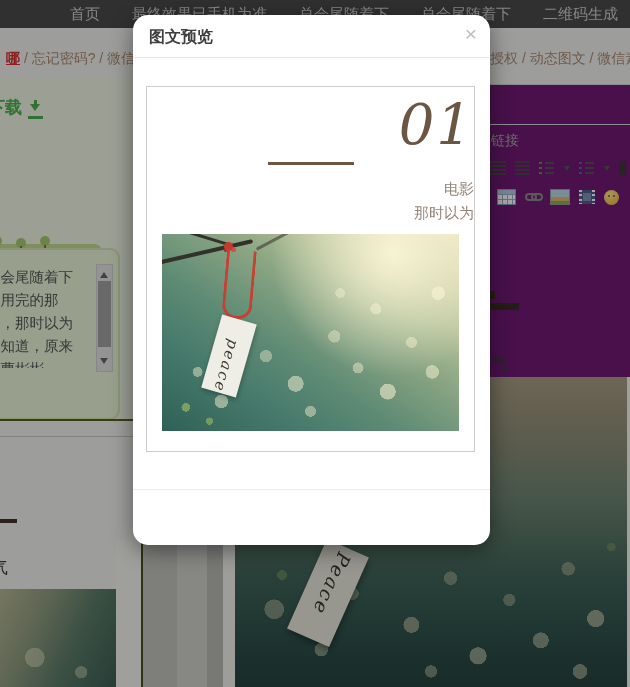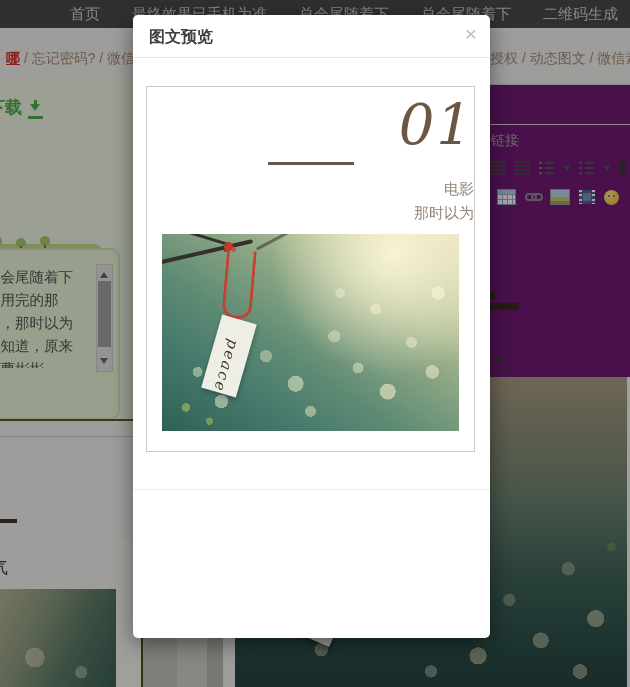--- a/index.html
+++ b/index.html
@@ -112,21 +112,21 @@
            transform:rotate(24deg);box-shadow:2px 3px 6px rgba(0,0,0,.35);display:flex;justify-content:center}
   .vtext{writing-mode:vertical-rl;font-family:"DejaVu Serif","Liberation Serif",serif;font-style:italic;
          color:#3a362c;letter-spacing:2px;padding-top:6px}
   #big-tag .vtext{font-size:19px}
   #right-strip{left:627px;top:376px;width:3px;height:311px;background:#f4f4f0}
 
   
   #backdrop{position:absolute;inset:0;background:rgba(0,0,0,.35)}
 
   
-  #modal{position:absolute;left:133px;top:15px;width:357px;height:623px;background:#fff;border-radius:5px;
+  #modal{position:absolute;left:133px;top:15px;width:357px;height:530px;background:#fff;border-radius:15px;
          box-shadow:0 5px 22px rgba(0,0,0,.45)}
   #m-head{position:relative;height:42px;border-bottom:1px solid #e7e7e7}
   #m-title{position:absolute;left:16px;top:12px;font-size:16px;font-weight:bold;color:#3e3e3e}
   #m-close{position:absolute;right:13px;top:8px;font-size:21px;color:#bdbdbd;cursor:pointer;line-height:1}
   #m-card{position:absolute;left:13px;top:71px;width:329px;height:366px;border:1px solid #cbcbcb;
           box-sizing:border-box;text-align:right}
   #m-num{margin-top:6px;font-family:"DejaVu Serif","Liberation Serif",serif;font-style:italic;
          font-size:56px;line-height:1.15;color:#6b5644;letter-spacing:2px}
   #m-rule{width:86px;height:3px;background:#6b5644;margin:5px auto 12px}
   #m-cat,#m-subtitle{font-size:15px;color:#938579;line-height:24px}

